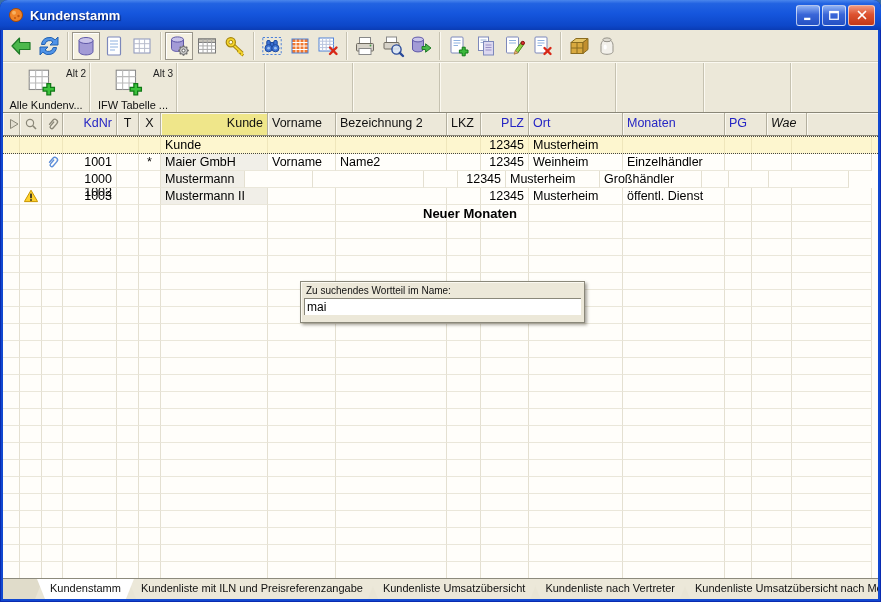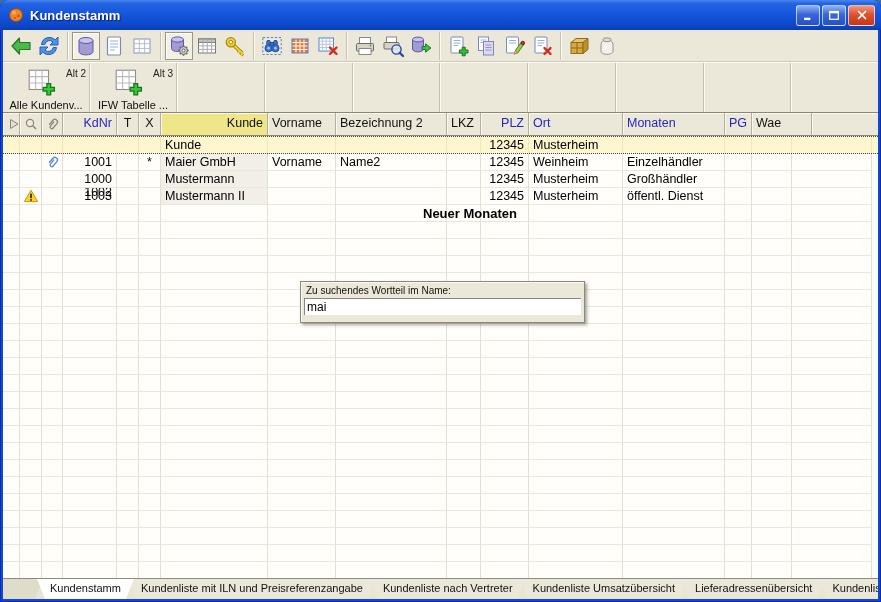--- a/index.html
+++ b/index.html
@@ -453,22 +453,22 @@
           <div class="hcell blue" style="width: 54px; text-align: right;">KdNr</div>
           <div class="hcell" style="width: 22px; text-align: center;">T</div>
           <div class="hcell" style="width: 22px; text-align: center;">X</div>
           <div class="hcell hl" style="width: 107px;">Kunde</div>
           <div class="hcell" style="width: 68px;">Vorname</div>
           <div class="hcell" style="width: 111px;">Bezeichnung 2</div>
           <div class="hcell" style="width: 34px;">LKZ</div>
           <div class="hcell blue" style="width: 48px; text-align: right;">PLZ</div>
           <div class="hcell blue" style="width: 94px;">Ort</div>
           <div class="hcell blue" style="width: 102px;">Monaten</div>
-          <div class="hcell blue" style="width: 27px;">PG</div>
-          <div class="hcell" style="width: 60px;">Wae</div>
+          <div class="hcell blue" style="width: 42px;">PG</div>
+          <div class="hcell" style="width: 40px; font-style: italic;">Wae</div>
           <div class="hcell" style="width: 80px;"></div>
         </div>
       <div id="table-body">
           <div class="trow sel">
             <div class="tcell c-i1" style="width: 17px;"></div>
             <div class="tcell c-i2" style="width: 22px;"></div>
             <div class="tcell c-i3" style="width: 21px;"></div>
             <div class="tcell c-kdnr" style="width: 54px; text-align: right; margin-top: 47px;">1002</div>
             <div class="tcell c-t" style="width: 22px; text-align: center;"></div>
             <div class="tcell c-x" style="width: 22px; text-align: center;"></div>
@@ -503,21 +503,21 @@
             <div class="tcell c-wae" style="width: 40px;"></div>
             <div class="tcell c-end" style="width: 80px;"></div>
           </div>
           <div class="trow">
             <div class="tcell c-i1" style="width: 17px;"></div>
             <div class="tcell c-i2" style="width: 22px;"></div>
             <div class="tcell c-i3" style="width: 21px;"></div>
             <div class="tcell c-kdnr" style="width: 54px; text-align: right;">1000</div>
             <div class="tcell c-t" style="width: 22px; text-align: center;"></div>
             <div class="tcell c-x" style="width: 22px; text-align: center;"></div>
-            <div class="tcell c-kunde kunde-data" style="width: 107px;">Mustermann</div>
+            <div class="tcell c-kunde kunde-data" style="width: 84px;">Mustermann</div>
             <div class="tcell c-vorname" style="width: 68px;"></div>
             <div class="tcell c-bez2" style="width: 111px;"></div>
             <div class="tcell c-lkz" style="width: 34px;"></div>
             <div class="tcell c-plz" style="width: 48px; text-align: right;">12345</div>
             <div class="tcell c-ort" style="width: 94px;">Musterheim</div>
             <div class="tcell c-gruppe" style="width: 102px;">Großhändler</div>
             <div class="tcell c-pg" style="width: 27px;"></div>
             <div class="tcell c-wae" style="width: 40px;"></div>
             <div class="tcell c-end" style="width: 80px;"></div>
           </div>
@@ -943,19 +943,18 @@
       <div class="popup">
         <div class="popup-label">Zu suchendes Wortteil im Name:</div>
         <input class="popup-input" type="text" value="mai" style="">
       </div>
     </div>
 
     <div class="tabbar" id="tabbar">
         <div class="tab-stub"></div>
         <div class="sheet-tab active">Kundenstamm</div>
         <div class="sheet-tab">Kundenliste mit ILN und Preisreferenzangabe</div>
+        <div class="sheet-tab">Kundenliste Umsatzübersicht</div>
         <div class="sheet-tab">Kundenliste nach Vertreter</div>
-        <div class="sheet-tab">Kundenliste Umsatzübersicht</div>
-        <div class="sheet-tab">Lieferadressenübersicht</div>
         <div class="sheet-tab">Kundenliste Umsatzübersicht nach Monaten</div>
       </div>
   </div>
 </div>
 
 </body></html>

